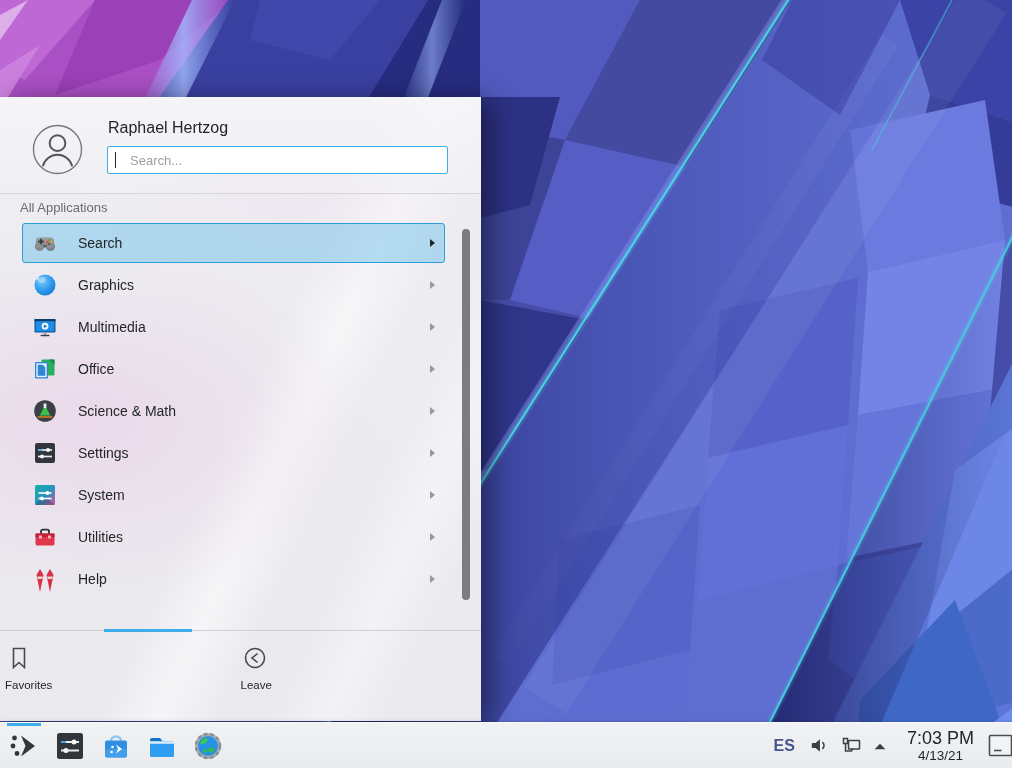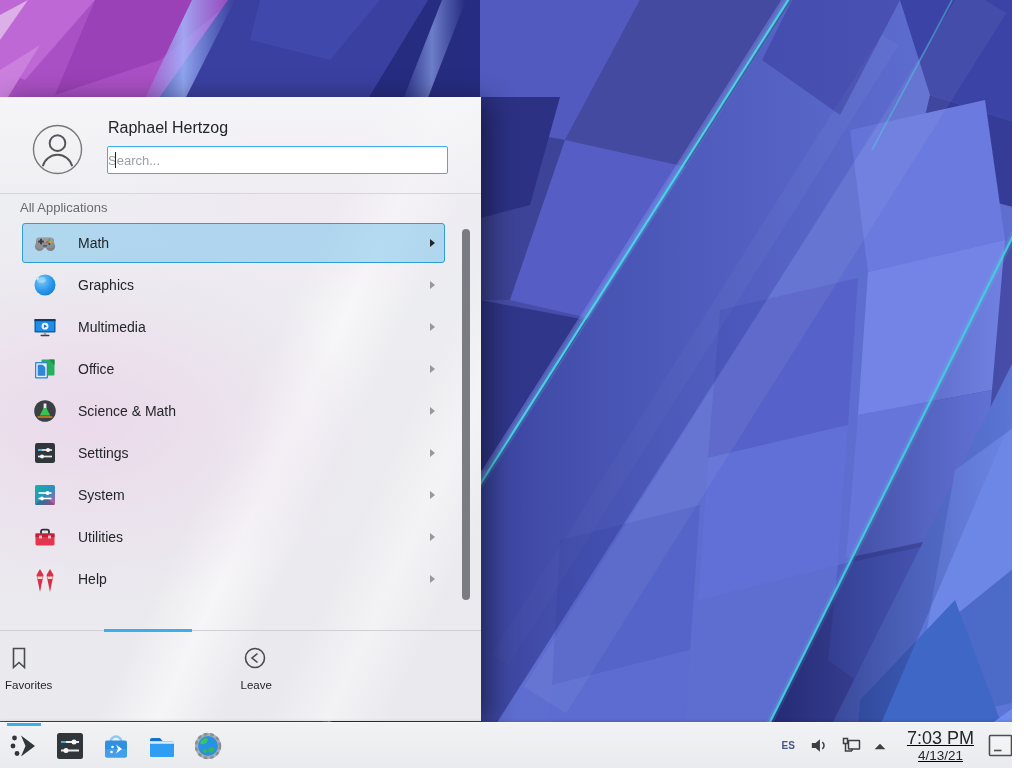--- a/index.html
+++ b/index.html
@@ -18,21 +18,21 @@
       linear-gradient(#eeeff2,#eae9ee);
     box-shadow: 8px 4px 26px rgba(0,0,0,0.45);
   }
   .kheader { position:absolute; top:0; left:0; right:0; height:96px;
     background:linear-gradient(rgba(246,245,248,0.85), rgba(241,240,244,0.55)); }
   .avatar { position:absolute; left:32px; top:27px; width:51px; height:51px; }
   .user-name { position:absolute; left:108px; top:22px; font-size:16px; color:#232629; }
   .search-box { position:absolute; left:107px; top:49px; width:341px; height:28px;
     background:#ffffff; border:1px solid #3daee9; border-radius:2px; }
   .search-box input { width:100%; height:100%; border:none; outline:none; background:transparent;
-    font-family:"Liberation Sans",sans-serif; font-size:13px; color:#232629; padding-left:0; }
+    font-family:"Liberation Sans",sans-serif; font-size:13px; color:#232629; padding-left:22px; }
   .search-box input::placeholder { color:#9aa0a5; }
   .search-caret { position:absolute; left:7px; top:5px; width:1px; height:16px; background:#232629; }
   .hdr-divider { position:absolute; top:96px; left:0; right:0; height:1px; background:#d6d5da; }
   .section-label { position:absolute; left:20px; top:103px; font-size:13px; color:#6b6b6e; }
 
   .cat-list { position:absolute; top:126px; left:0; right:0; height:407px; overflow:hidden; }
   .cat-row { height:40px; margin:0 36px 2px 22px; display:flex; align-items:center;
     border:1px solid transparent; border-radius:3px; }
   .cat-row.selected { background:rgba(61,174,233,0.35); border-color:#2d9fd6; }
   .cat-icon { margin-left:9px; width:26px; height:26px; flex:0 0 26px; }
@@ -53,24 +53,24 @@
   .ktab .tab-label { font-size:11.5px; color:#232629; margin-top:7px; }
 
   
   #taskbar { position:absolute; left:0; bottom:0; width:1024px; height:46px;
     background:linear-gradient(#f1f2f4,#e9ebee); border-top:1px solid rgba(255,255,255,0.7);
     display:flex; align-items:center; padding-left:1px; box-shadow:0 -1px 3px rgba(0,0,0,0.12); }
   .tb-app { position:relative; width:46px; height:46px; display:flex; align-items:center; justify-content:center; }
   .tb-app svg { width:32px; height:32px; }
   .tb-app.active::before { content:""; position:absolute; top:0; left:6px; width:34px; height:3px; background:#3daee9; }
   .tray { margin-left:auto; display:flex; align-items:center; }
-  .kb-layout { font-size:10px; font-weight:bold; color:#49548c; margin-right:13px; }
+  .kb-layout { font-size:16px; font-weight:bold; color:#49548c; margin-right:13px; }
   .tray-icon { display:flex; align-items:center; justify-content:center; }
   .tray-icon svg { display:block; }
-  .clock { text-align:center; margin-left:10px; line-height:1;text-decoration:underline; }
+  .clock { text-align:center; margin-left:10px; line-height:1; }
   .clock .time { font-size:18px; color:#232629; }
   .clock .date { font-size:13.5px; color:#232629; margin-top:2px; }
   .show-desktop { margin-left:14px; margin-right:10px; }
 </style>
 </head>
 <body>
 
 <div id="desktop">
 
   <svg id="wallpaper" viewBox="0 0 1024 768" preserveAspectRatio="none">
@@ -174,21 +174,21 @@
             <rect x="6.2" y="10.6" width="5.6" height="1.9" rx="0.5" fill="#3a3d40"></rect>
             <rect x="8.05" y="8.75" width="1.9" height="5.6" rx="0.5" fill="#3a3d40"></rect>
             <circle cx="17.3" cy="9.9" r="1.2" fill="#4caf50"></circle>
             <circle cx="15.4" cy="12" r="1.2" fill="#e74c3c"></circle>
             <circle cx="19.2" cy="12" r="1.2" fill="#f39c12"></circle>
             <circle cx="17.3" cy="14.1" r="1" fill="#34495e"></circle>
             <circle cx="12" cy="15.8" r="0.9" fill="#45484b"></circle>
             <circle cx="14" cy="15.8" r="0.9" fill="#45484b"></circle>
           </svg>
         </span>
-        <span class="cat-label">Math</span>
+        <span class="cat-label">Search</span>
         <span class="arrow"></span>
       </div>
 
       <div class="cat-row">
         <span class="cat-icon">
           <svg viewBox="0 0 26 26">
             <defs>
               <radialGradient id="sph" cx="0.35" cy="0.3" r="0.9">
                 <stop offset="0" stop-color="#7cc9f7"></stop>
                   <stop offset="0.55" stop-color="#2a97ea"></stop>

